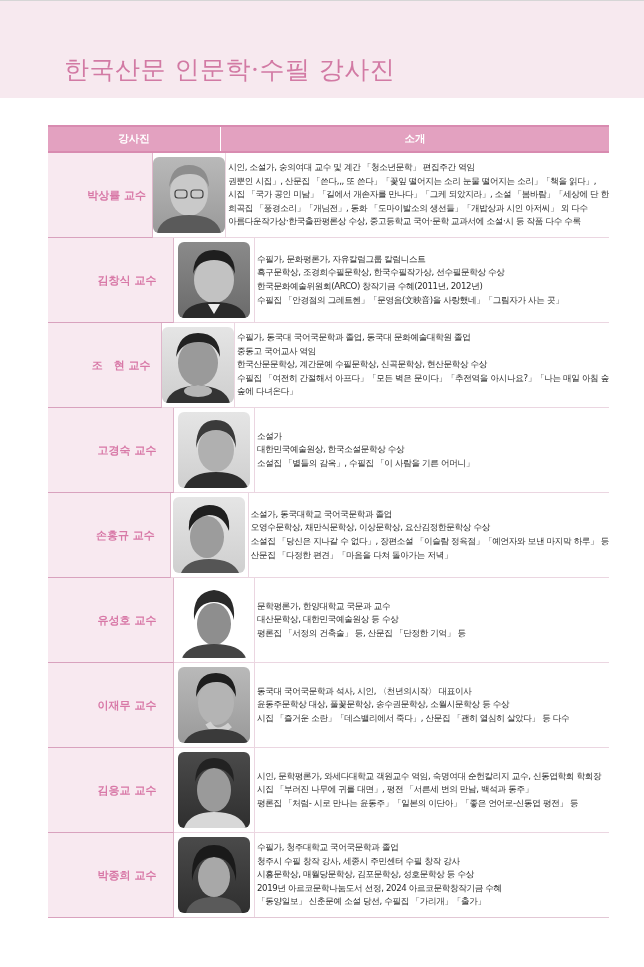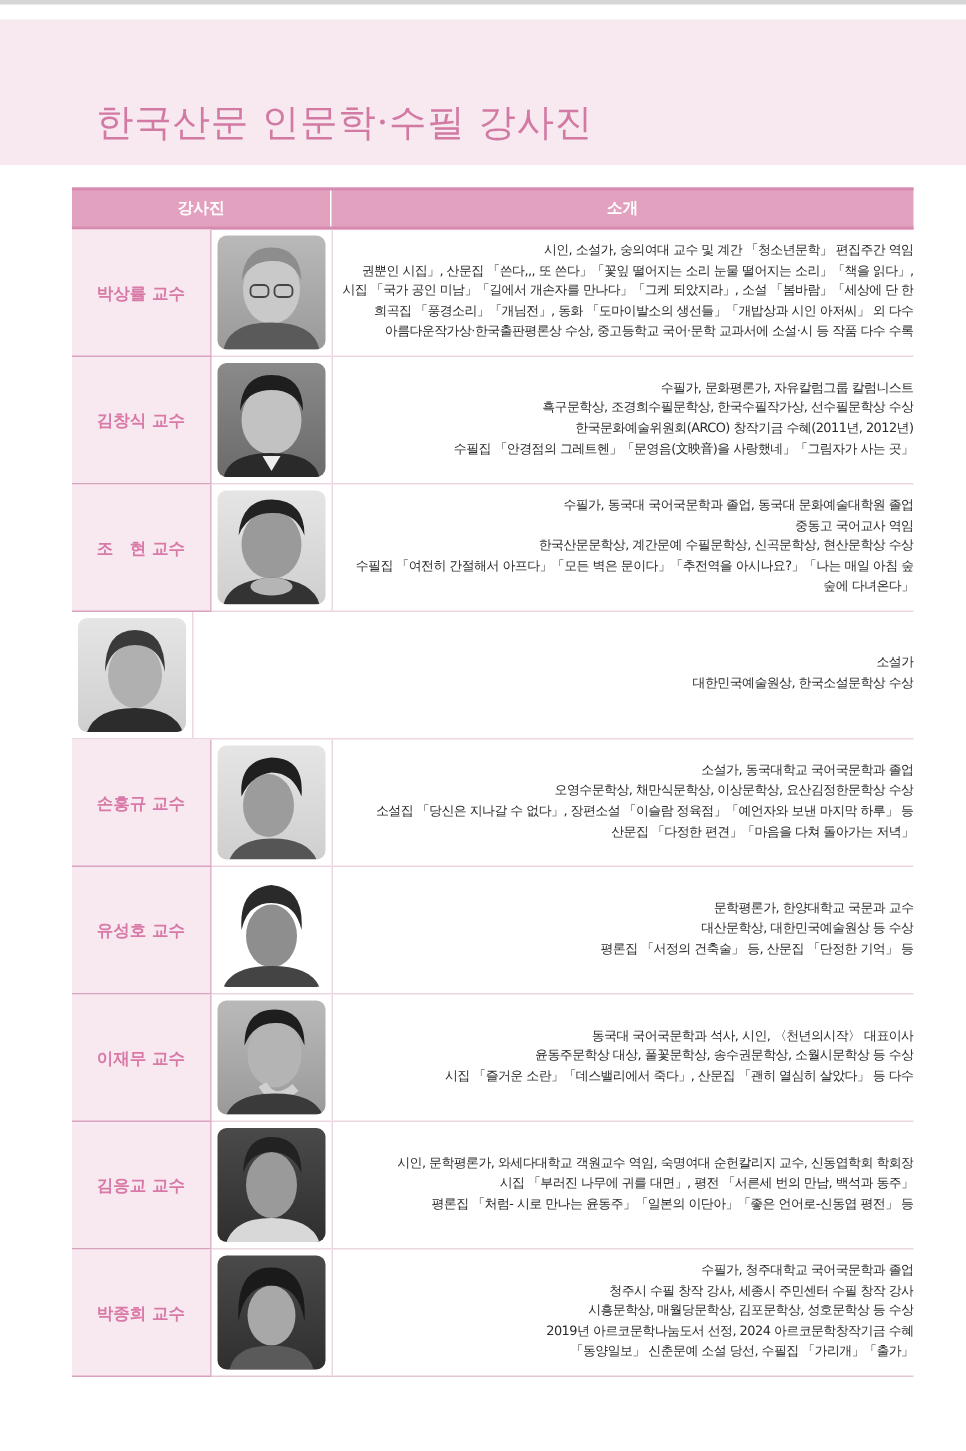--- a/index.html
+++ b/index.html
@@ -3,21 +3,21 @@
   <meta charset="utf-8">
   <style>
     html, body { margin: 0; padding: 0; }
     body {
       width: 644px; height: 967px; background: #ffffff;
       font-family: "DejaVu Sans", "Liberation Sans", sans-serif;
       position: relative; overflow: hidden;
     }
     .topline { position: absolute; left: 0; top: 0; width: 644px; height: 3px; background: #d6d6d6; }
     .banner {
-      position: absolute; left: 0; top: 13px; width: 644px; height: 97px;
+      position: absolute; left: 0; top: 1px; width: 644px; height: 97px;
       background: #f7e9ef;
     }
     .title {
       position: absolute; left: 64px; top: 52px;
       font-family: "DejaVu Serif", "Liberation Serif", serif;
       font-size: 25px; color: #d27aa4; letter-spacing: 0.5px; white-space: nowrap;
     }
     .table {
       position: absolute; left: 48px; top: 125px; width: 561px;
     }
@@ -33,42 +33,42 @@
     .th.col-b { flex: 1; }
     .row {
       display: flex; height: 84px; border-bottom: 1px solid #ebd6e1;
     }
     .row:last-child { border-bottom: 1px solid #e2c7d5; }
     .name-cell {
       width: 92px; background: #f8e9f0;
       border-right: 1px solid #dfb7cb; border-bottom: 1px solid #d9a2be;
       margin-bottom: -1px;
       display: flex; align-items: center; justify-content: center;
-      color: #d879a7; font-size: 11px; font-weight: bold; white-space: pre;
+      color: #d879a7; font-size: 11px; font-weight: bold; white-space: pre; padding-left: 33px;
     }
     .photo-cell {
       width: 80px; border-right: 1px solid #ebd6e1;
       display: flex; align-items: center; justify-content: center;
     }
     .photo {
       width: 72px; height: 76px; border-radius: 6px; overflow: hidden;
       background: linear-gradient(180deg, #8a8a8a 0%, #6b6b6b 100%);
       position: relative;
     }
     .photo.light { background: linear-gradient(180deg, #e5e5e5 0%, #cfcfcf 100%); }
     .photo.mid { background: linear-gradient(180deg, #b9b9b9 0%, #9a9a9a 100%); }
     .photo.dark { background: linear-gradient(180deg, #4a4a4a 0%, #2f2f2f 100%); }
     .photo svg { position: absolute; left: 0; top: 0; }
     .desc-cell {
       flex: 1; padding: 0 0 0 2px;
       display: flex; flex-direction: column; justify-content: center;
       font-size: 8.6px; line-height: 13.6px; color: #2a2a2a;
       letter-spacing: -0.35px;
     }
-    .desc-line { white-space: nowrap; overflow: hidden; text-align: right; }
+    .desc-line { white-space: nowrap; overflow: hidden; }
   </style>
 </head>
 <body>
 
 <div class="topline"></div>
 <div class="banner">
   <div class="title">한국산문 인문학·수필 강사진</div>
 </div>
 
 <div class="table">
@@ -134,32 +134,34 @@
     <div class="desc-cell">
       <div class="desc-line">수필가, 동국대 국어국문학과 졸업, 동국대 문화예술대학원 졸업</div>
       <div class="desc-line">중동고 국어교사 역임</div>
       <div class="desc-line">한국산문문학상, 계간문예 수필문학상, 신곡문학상, 현산문학상 수상</div>
       <div class="desc-line">수필집 「여전히 간절해서 아프다」「모든 벽은 문이다」「추전역을 아시나요?」「나는 매일 아침 숲</div>
       <div class="desc-line">숲에 다녀온다」</div>
     </div>
   </div>
 
   <div class="row">
+    <div class="name-cell">고경숙 교수</div>
     <div class="photo-cell">
       <div class="photo light">
         <svg width="72" height="76" viewBox="0 0 72 76">
             <ellipse cx="38" cy="38" rx="18" ry="22" fill="#b0b0b0"></ellipse>
             <path d="M18 36 Q18 8 38 8 Q58 8 58 36 Q54 18 38 18 Q22 18 18 36Z" fill="#3a3a3a"></path>
             <path d="M6 76 Q12 60 38 60 Q64 60 70 76Z" fill="#2c2c2c"></path>
           </svg>
       </div>
     </div>
     <div class="desc-cell">
       <div class="desc-line">소설가</div>
       <div class="desc-line">대한민국예술원상, 한국소설문학상 수상</div>
+      <div class="desc-line">소설집 「별들의 감옥」, 수필집 「이 사람을 기른 어머니」</div>
     </div>
   </div>
 
   <div class="row">
     <div class="name-cell">손홍규 교수</div>
     <div class="photo-cell">
       <div class="photo light">
         <svg width="72" height="76" viewBox="0 0 72 76">
             <ellipse cx="34" cy="40" rx="17" ry="21" fill="#9c9c9c"></ellipse>
             <path d="M16 34 Q14 10 36 8 Q58 8 56 34 Q50 18 36 18 Q22 20 16 34Z" fill="#1f1f1f"></path>

